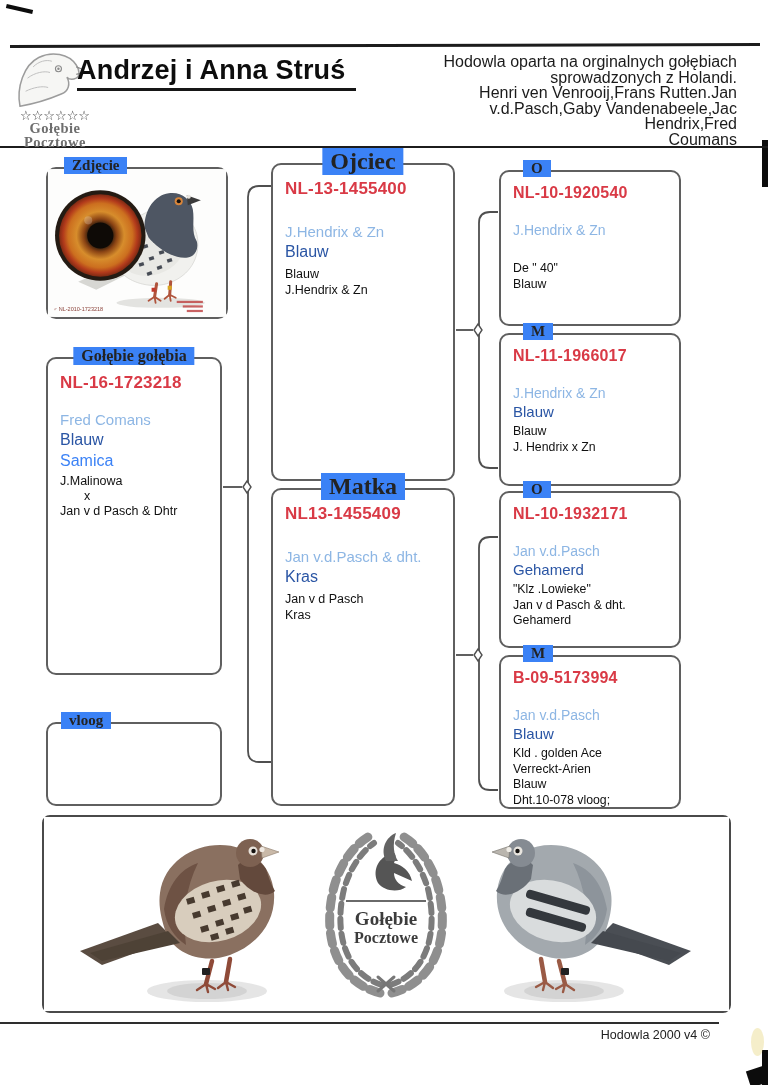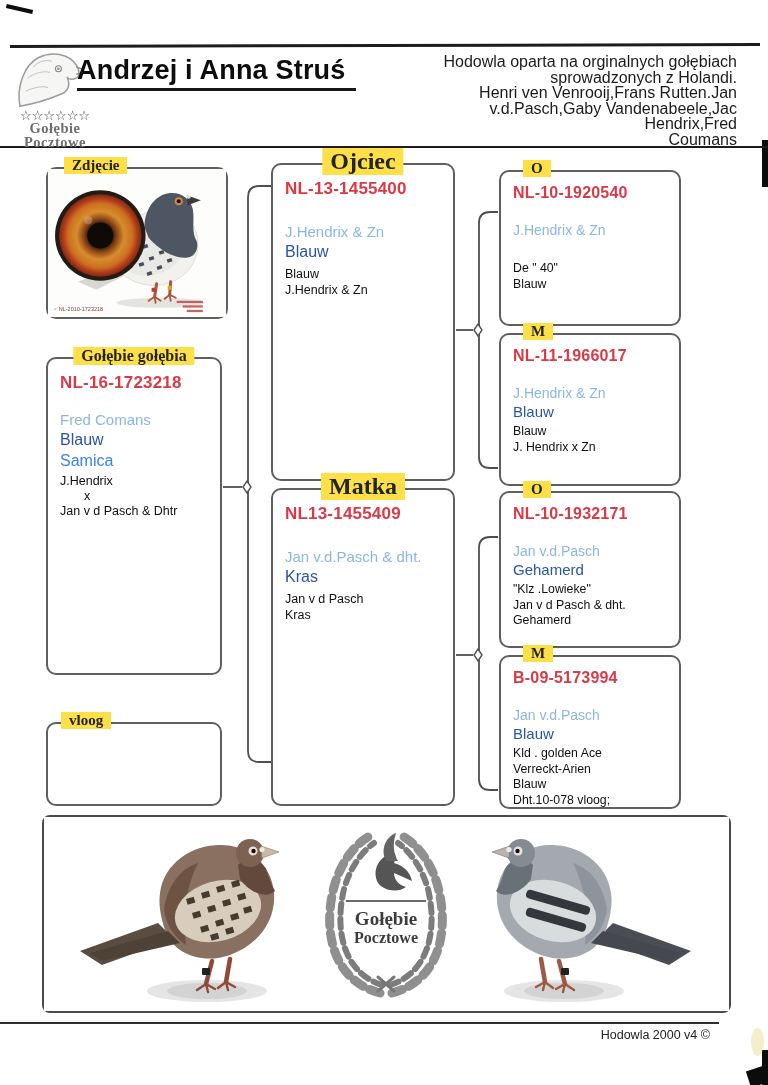--- a/index.html
+++ b/index.html
@@ -14,21 +14,21 @@
   .address{position:absolute;left:92px;top:94px;font-size:15px;line-height:18px;color:#141414;}
   .note{position:absolute;right:31px;top:54px;width:330px;text-align:right;
         font-size:16px;line-height:15.5px;color:#1b1b1b;}
   .logo{position:absolute;left:12px;top:50px;width:86px;text-align:center;}
   .logo .stars{font-size:13px;color:#3c3c3c;letter-spacing:0;line-height:12px;white-space:nowrap;}
   .logo .logoname{font-family:"Liberation Serif","DejaVu Serif",serif;font-weight:bold;
         color:#6e6e6e;font-size:14.5px;line-height:13.5px;letter-spacing:.5px;}
 
   
   .box{position:absolute;background:#fff;border:2px solid #5f5f5f;border-radius:10px;box-sizing:border-box;}
-  .legend{position:absolute;top:-12px;background:#fde047;padding:0 8px;white-space:nowrap;
+  .legend{position:absolute;top:-12px;background:#3b82f6;padding:0 8px;white-space:nowrap;
           font-family:"Liberation Serif","DejaVu Serif",serif;font-weight:bold;color:#232323;font-size:16px;}
   .legend.center{left:50%;transform:translateX(-50%);}
   .legend.big{font-size:24px;top:-17px;}
   .legend.sm{font-size:15px;left:22px;}
   .content{padding:14px 8px 0 12px;}
   .ring{font-weight:bold;font-size:17px;letter-spacing:.2px;color:var(--ring-red,#d93a46);}
   .breeder{margin-top:24px;font-size:15px;color:var(--breeder-blue,#8db6e4);}
   .colorline{margin-top:3px;font-size:16px;min-height:19px;color:var(--color-blue,#2a55a4);}
   .sex{margin-top:2px;font-size:16px;color:#3b82f6;}
   .lines{margin-top:4px;font-size:12.5px;line-height:16px;color:#101010;}
@@ -145,21 +145,21 @@
   </div>
 
   <div class="box bird-box" style="left:46px;top:357px;width:176px;height:318px;">
     <div class="legend center">Gołębie gołębia</div>
     <div class="content">
       <div class="ring">NL-16-1723218</div>
       <div class="breeder">Fred Comans</div>
       <div class="colorline">Blauw</div>
       <div class="sex">Samica</div>
       <div class="lines">
-          <div>J.Hendrix</div>
+          <div>J.Malinowa</div>
           <div>x</div>
           <div>Jan v d Pasch &amp; Dhtr</div>
         </div>
     </div>
   </div>
 
   <div class="box" style="left:46px;top:722px;width:176px;height:84px;">
     <div class="legend sm" style="left:13px;">vloog</div>
   </div>
 

